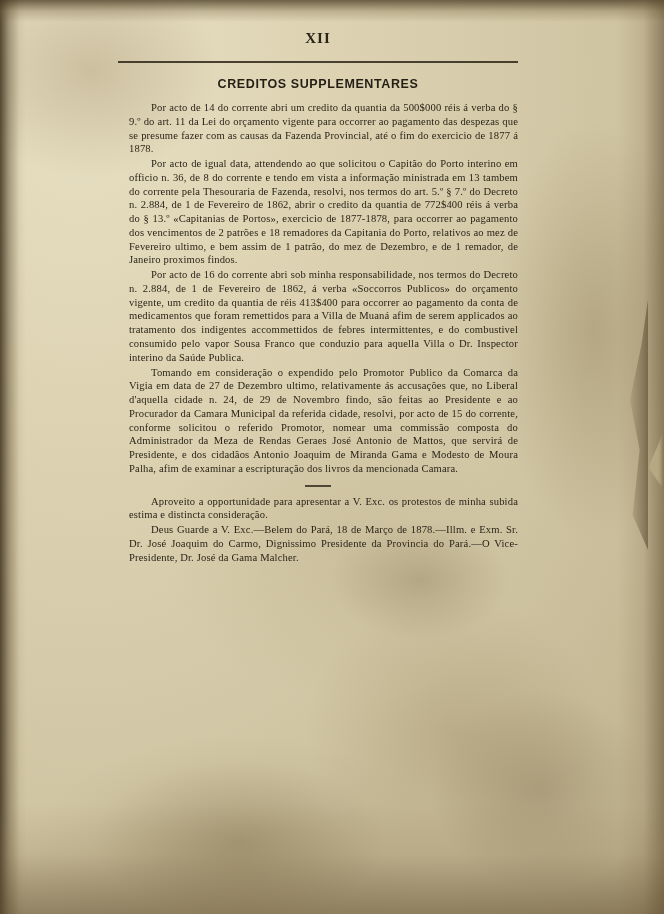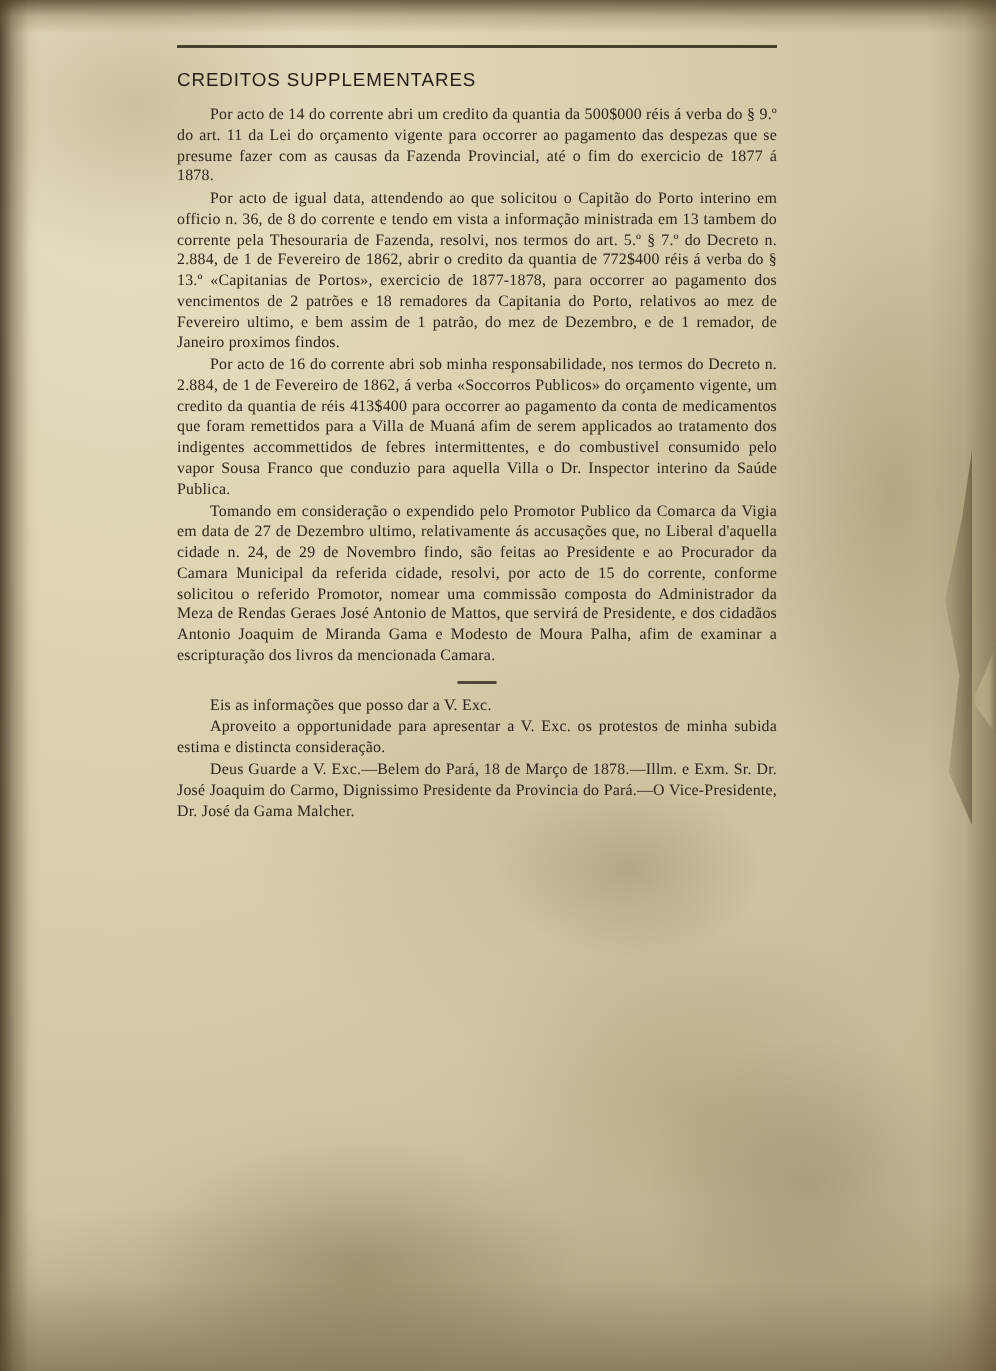--- a/index.html
+++ b/index.html
@@ -85,43 +85,43 @@
   }
   .rule {
     height: 2px;
     background: #2e2619;
     margin: 0 0 14px 0;
     opacity: 0.85;
   }
   h1.section-title {
     font-family: "Liberation Sans", sans-serif;
     font-size: 12.5px;
-    font-weight: normal;
+    font-weight: bold;
     letter-spacing: 0.6px;
-    text-align: left;
+    text-align: center;
     color: #241e15;
     margin: 0 0 10px 0;
   }
   h2.commission-title {
     font-family: "Liberation Sans", sans-serif;
     font-size: 12.6px;
     font-weight: bold;
     letter-spacing: 0.5px;
     text-align: center;
     line-height: 1.35;
     color: #241e15;
     margin: 18px 0 12px 0;
   }
   p.para {
     font-size: 10.6px;
     line-height: 1.30;
     text-align: justify;
     text-justify: inter-word;
     color: #2b2419;
-    margin: 0 0 1px 0;
+    margin: 0 0 1px 11px;
     text-indent: 22px;
     font-family: "Liberation Serif", serif;
     letter-spacing: 0.15px;
   }
   .sep {
     width: 26px;
     height: 2px;
     background: #2e2619;
     margin: 9px auto 8px auto;
     opacity: 0.8;
@@ -151,34 +151,34 @@
 
   <div class="edge-left"></div>
   <div class="edge-top"></div>
   <div class="edge-right"></div>
   <div class="edge-bottom"></div>
   <div class="tear-right"></div>
   <div class="nick"></div>
 
   <div class="content blur">
 
+    <div class="folio">XII</div>
     <div class="rule"></div>
 
     <h1 class="section-title">CREDITOS SUPPLEMENTARES</h1>
 
     <p class="para">Por acto de 14 do corrente abri um credito da quantia da 500$000 réis á verba do § 9.º do art. 11 da Lei do orçamento vigente para occorrer ao pagamento das despezas que se presume fazer com as causas da Fazenda Provincial, até o fim do exercicio de 1877 á 1878.</p>
     <p class="para">Por acto de igual data, attendendo ao que solicitou o Capitão do Porto interino em officio n. 36, de 8 do corrente e tendo em vista a informação ministrada em 13 tambem do corrente pela Thesouraria de Fazenda, resolvi, nos termos do art. 5.º § 7.º do Decreto n. 2.884, de 1 de Fevereiro de 1862, abrir o credito da quantia de 772$400 réis á verba do § 13.º «Capitanias de Portos», exercicio de 1877-1878, para occorrer ao pagamento dos vencimentos de 2 patrões e 18 remadores da Capitania do Porto, relativos ao mez de Fevereiro ultimo, e bem assim de 1 patrão, do mez de Dezembro, e de 1 remador, de Janeiro proximos findos.</p>
     <p class="para">Por acto de 16 do corrente abri sob minha responsabilidade, nos termos do Decreto n. 2.884, de 1 de Fevereiro de 1862, á verba «Soccorros Publicos» do orçamento vigente, um credito da quantia de réis 413$400 para occorrer ao pagamento da conta de medicamentos que foram remettidos para a Villa de Muaná afim de serem applicados ao tratamento dos indigentes accommettidos de febres intermittentes, e do combustivel consumido pelo vapor Sousa Franco que conduzio para aquella Villa o Dr. Inspector interino da Saúde Publica.</p>
 
 
     <p class="para">Tomando em consideração o expendido pelo Promotor Publico da Comarca da Vigia em data de 27 de Dezembro ultimo, relativamente ás accusações que, no Liberal d'aquella cidade n. 24, de 29 de Novembro findo, são feitas ao Presidente e ao Procurador da Camara Municipal da referida cidade, resolvi, por acto de 15 do corrente, conforme solicitou o referido Promotor, nomear uma commissão composta do Administrador da Meza de Rendas Geraes José Antonio de Mattos, que servirá de Presidente, e dos cidadãos Antonio Joaquim de Miranda Gama e Modesto de Moura Palha, afim de examinar a escripturação dos livros da mencionada Camara.</p>
 
     <div class="sep"></div>
 
-    <p class="para">Eis as informações que posso dar a V. Exc.</p>
     <p class="para">Aproveito a opportunidade para apresentar a V. Exc. os protestos de minha subida estima e distincta consideração.</p>
     <p class="para">Deus Guarde a V. Exc.—Belem do Pará, 18 de Março de 1878.—Illm. e Exm. Sr. Dr. José Joaquim do Carmo, Dignissimo Presidente da Provincia do Pará.—O Vice-Presidente, Dr. José da Gama Malcher.</p>
 
   </div>
 
   <div class="grime g1"></div>
   <div class="grime g2"></div>
   <div class="grime g3"></div>
 
 </div>

